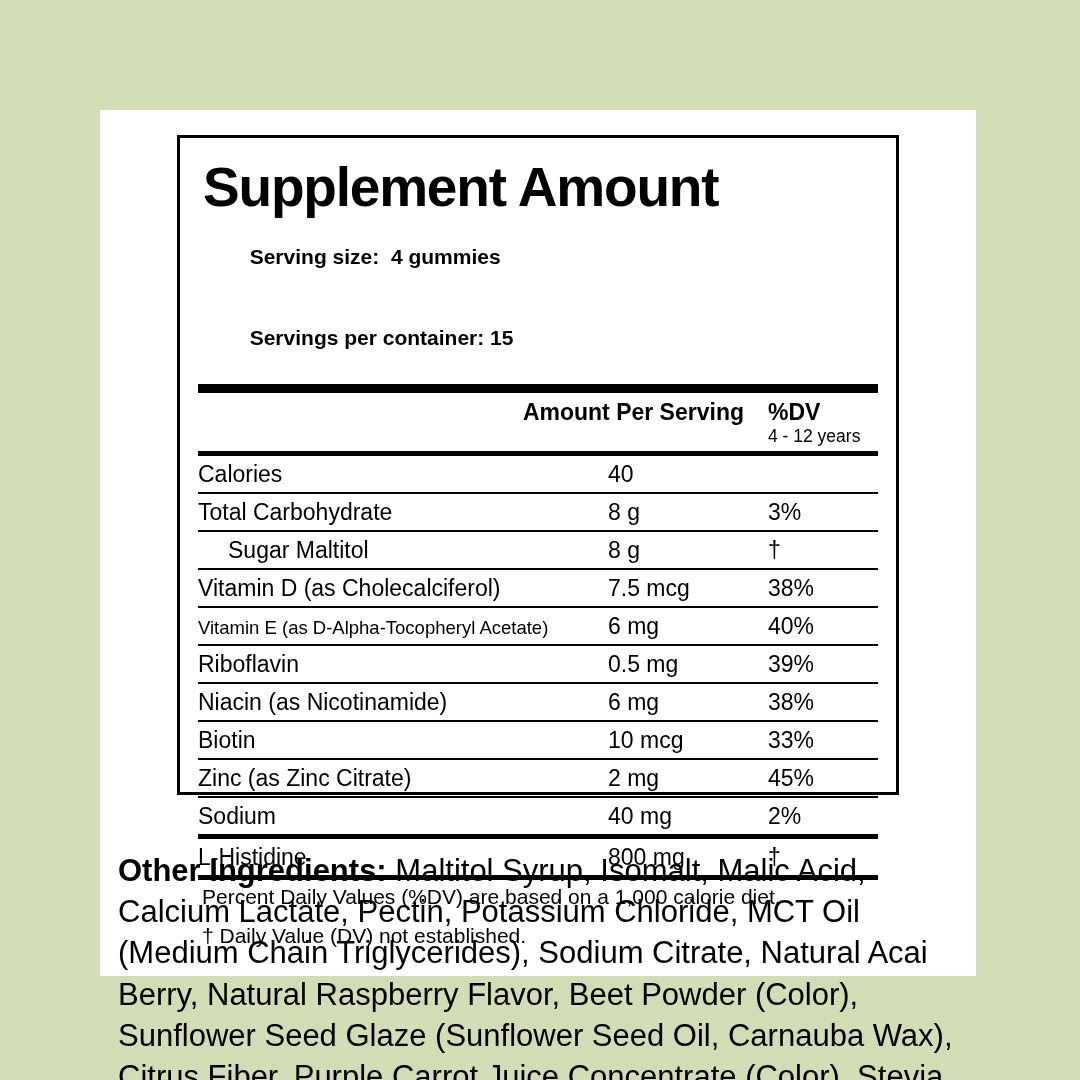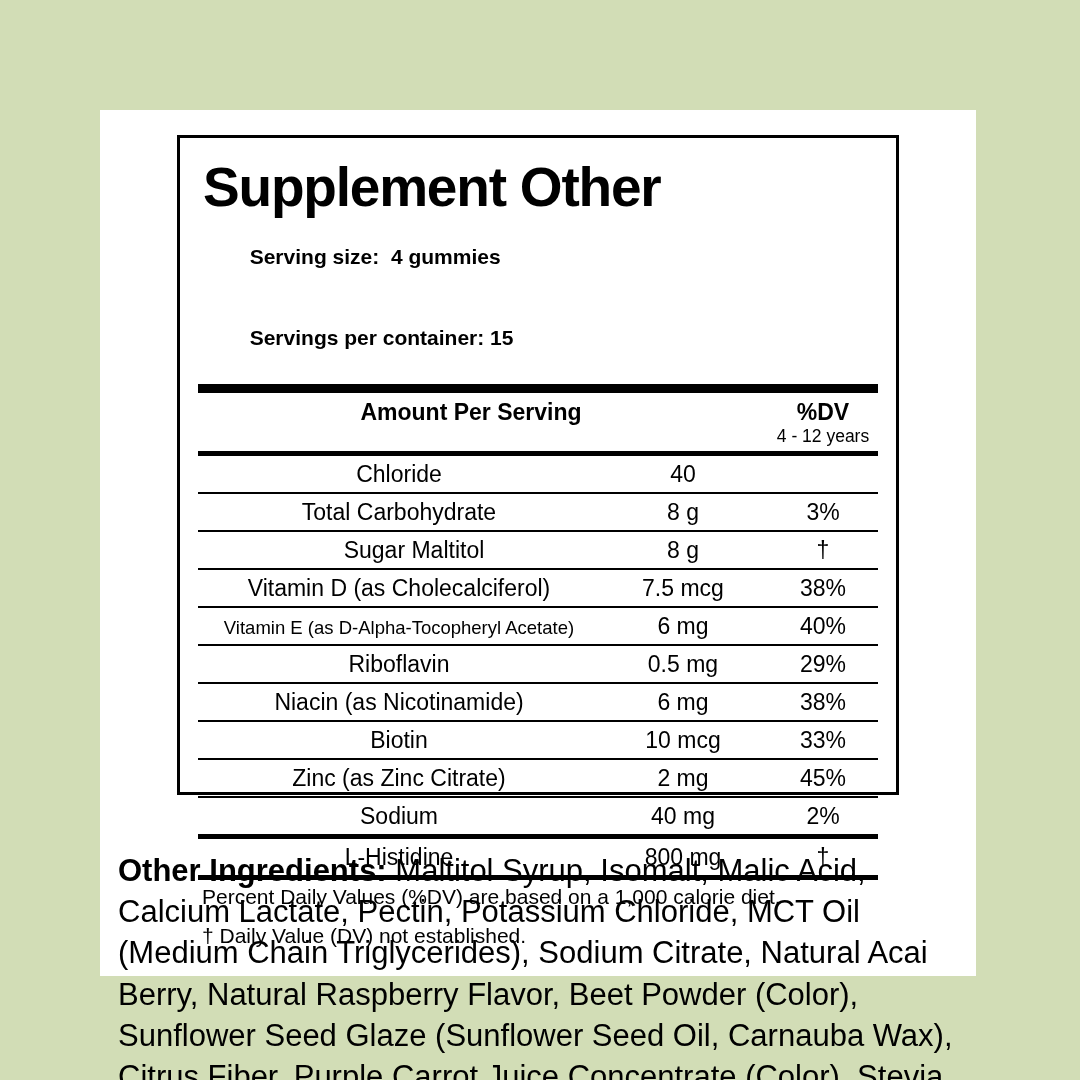--- a/index.html
+++ b/index.html
@@ -75,21 +75,20 @@
   table.nutri {
     width: 100%;
     border-collapse: collapse;
     font-size: 23px;
     color: #000;
   }
   table.nutri td {
     padding: 0;
     vertical-align: bottom;
     line-height: 1.0;
-    text-align: center;
   }
 
   .col-name { text-align: left; }
   .col-amt  { text-align: left; width: 150px; padding-left: 8px !important; }
   .col-dv   { text-align: left; width: 110px; padding-left: 10px !important; }
 
   .hdr-row td {
     font-weight: bold;
     font-size: 23px;
     padding-top: 8px !important;
@@ -137,21 +136,21 @@
   .other-ing b { font-weight: bold; }
 </style>
 </head>
 <body>
 
 <div id="page">
   <div class="card">
 
     <div class="panel">
 
-      <div class="sf-title">Supplement Other</div>
+      <div class="sf-title">Supplement Amount</div>
 
       <div class="serving-line">
         <span>Serving size:</span><span>  </span><span>4 gummies</span>
       </div>
       <div class="serving-line">
         <span>Servings per container:</span><span> </span><span>15</span>
       </div>
 
       <div class="rule-thick"></div>
 
@@ -168,21 +167,21 @@
           <td class="col-dv hdr-sub">4 - 12 years</td>
         </tr>
       </tbody>
         </table>
 
       <div class="rule-med"></div>
 
       <table class="nutri">
         <tbody>
             <tr class="data-row first">
-          <td class="col-name">Chloride</td>
+          <td class="col-name">Calories</td>
           <td class="col-amt">40</td>
           <td class="col-dv"></td>
         </tr>
         <tr class="data-row">
           <td class="col-name">Total Carbohydrate</td>
           <td class="col-amt">8 g</td>
           <td class="col-dv">3%</td>
         </tr>
         <tr class="data-row">
           <td class="col-name indent">Sugar Maltitol</td>
@@ -195,21 +194,21 @@
           <td class="col-dv">38%</td>
         </tr>
         <tr class="data-row">
           <td class="col-name smalltext">Vitamin E  (as D-Alpha-Tocopheryl Acetate)</td>
           <td class="col-amt">6 mg</td>
           <td class="col-dv">40%</td>
         </tr>
         <tr class="data-row">
           <td class="col-name">Riboflavin</td>
           <td class="col-amt">0.5 mg</td>
-          <td class="col-dv">29%</td>
+          <td class="col-dv">39%</td>
         </tr>
         <tr class="data-row">
           <td class="col-name">Niacin (as Nicotinamide)</td>
           <td class="col-amt">6 mg</td>
           <td class="col-dv">38%</td>
         </tr>
         <tr class="data-row">
           <td class="col-name">Biotin</td>
           <td class="col-amt">10 mcg</td>
           <td class="col-dv">33%</td>

